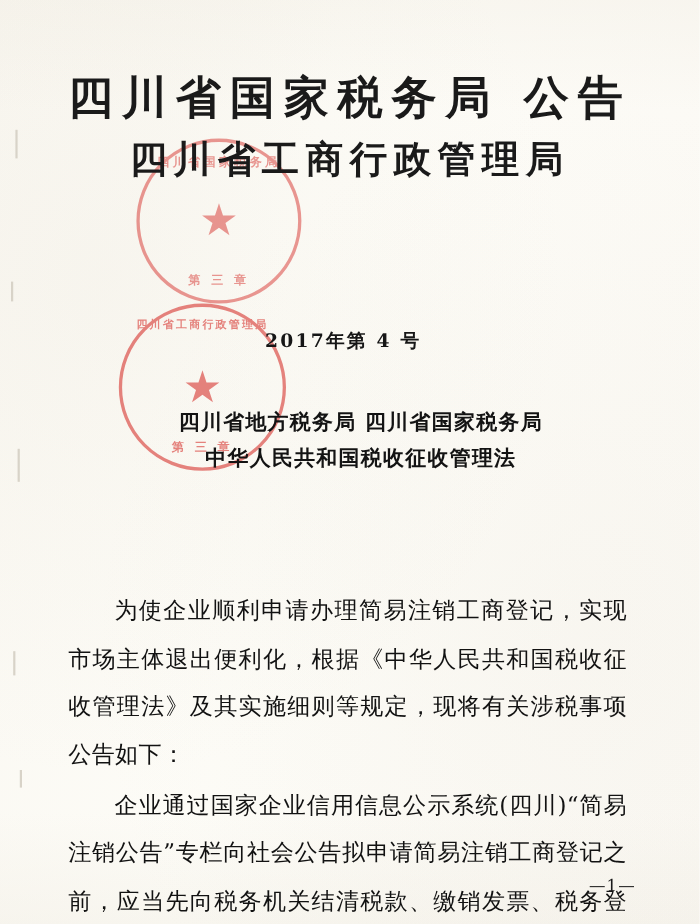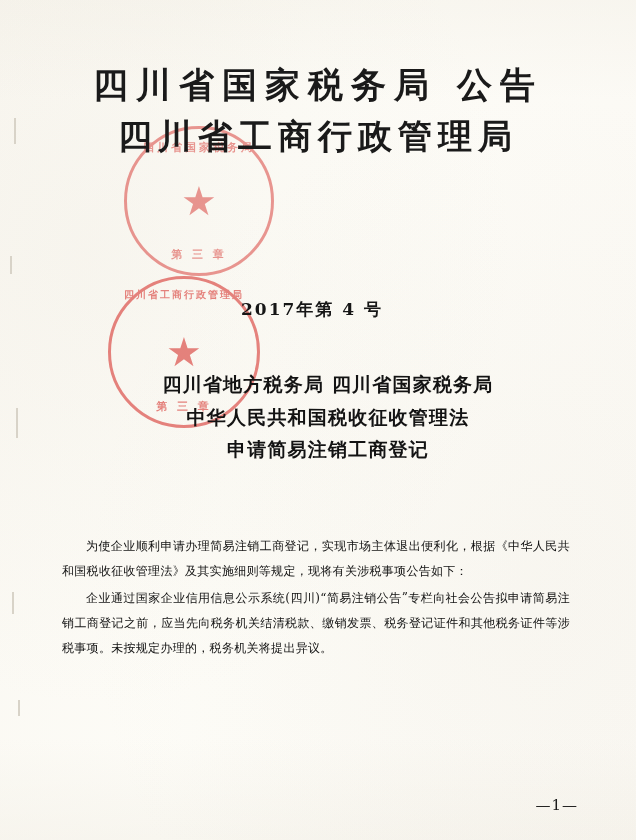--- a/index.html
+++ b/index.html
@@ -55,21 +55,21 @@
   .mast-line {
     color: #1a1a1a;
     font-family: "DejaVu Serif", serif;
     font-weight: 700;
     font-size: 35px;
     letter-spacing: 8px;
     line-height: 1.52;
     white-space: nowrap;
   }
   .mast-line.l1 { font-size: 35px; }
-  .mast-line.l2 { font-size: 35px; }
+  .mast-line.l2 { font-size: 41px; }
   .mast-line.l3 { font-size: 34px; letter-spacing: 6px; }
 
   
   .docnum {
     position: absolute;
     top: 298px;
     left: 0;
     right: 12px;
     text-align: center;
     font-family: "DejaVu Serif", serif;
@@ -100,21 +100,21 @@
 
   
   .body-block {
     position: absolute;
     top: 534px;
     left: 62px;
     width: 508px;
   }
   .body-para {
     font-family: "DejaVu Serif", serif;
-    font-size: 12px;
+    font-size: 21px;
     color: #121212;
     line-height: 2.08;
     text-align: justify;
     text-justify: inter-ideograph;
     letter-spacing: 0.3px;
     margin: 0 0 2px 0;
     text-indent: 2em;
   }
 
   
@@ -212,21 +212,20 @@
   <div class="masthead">
     <div class="mast-line l2">四川省国家税务局 公告</div>
     <div class="mast-line l3">四川省工商行政管理局</div>
   </div>
 
   <div class="docnum">2017年第 4 号</div>
 
   <div class="title-block">
     <div class="title-line">四川省地方税务局 四川省国家税务局</div>
     <div class="title-line">中华人民共和国税收征收管理法</div>
-    <div class="title-line">申请简易注销工商登记</div>
   </div>
 
   <div class="body-block">
     <p class="body-para">为使企业顺利申请办理简易注销工商登记，实现市场主体退出便利化，根据《中华人民共和国税收征收管理法》及其实施细则等规定，现将有关涉税事项公告如下：</p>
     <p class="body-para">企业通过国家企业信用信息公示系统(四川)“简易注销公告”专栏向社会公告拟申请简易注销工商登记之前，应当先向税务机关结清税款、缴销发票、税务登记证件和其他税务证件等涉税事项。未按规定办理的，税务机关将提出异议。</p>
   </div>
 
   <div class="page-number">—1—</div>
 
 </div>

